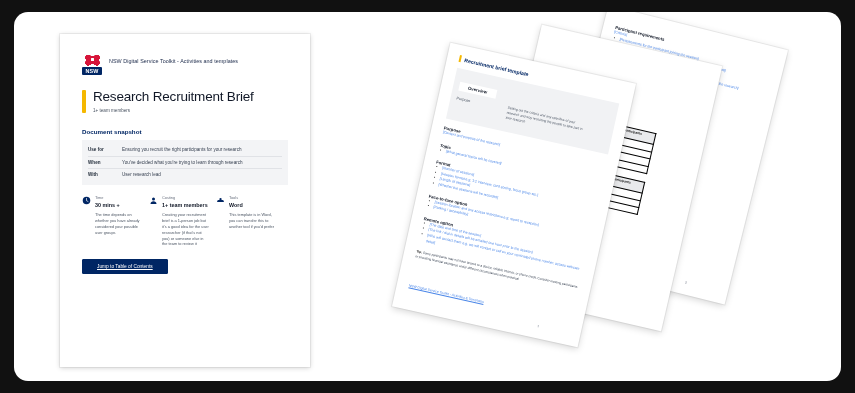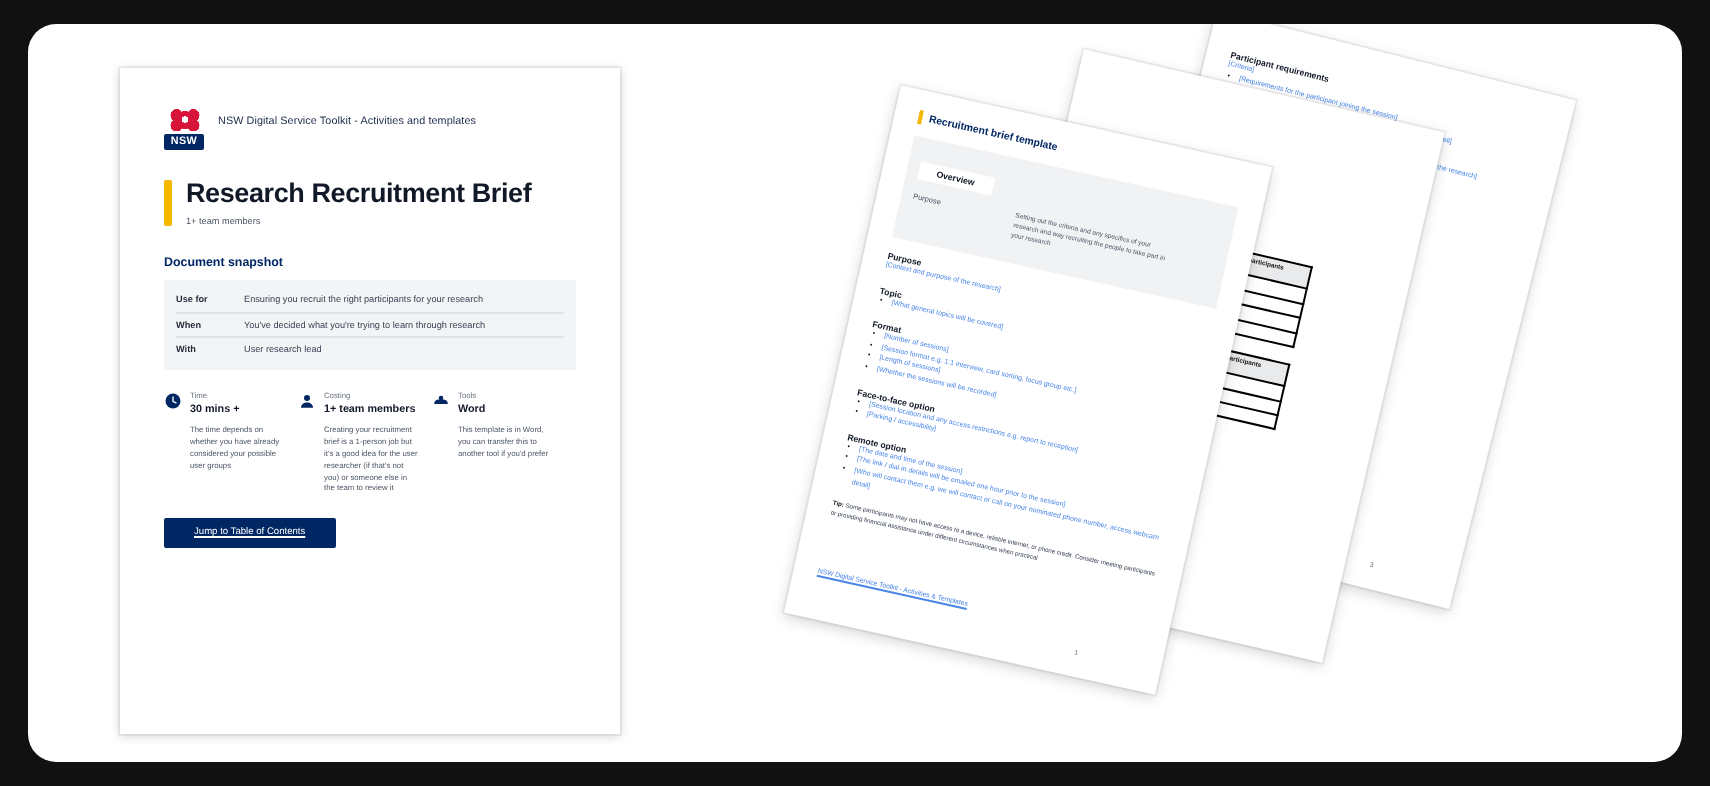--- a/index.html
+++ b/index.html
@@ -37,21 +37,21 @@
       radial-gradient(circle at 50% 50%, #d7153a 0 4.4px, rgba(0,0,0,0) 4.5px);
   }
   .nsw-word{
     margin-top:1px;width:20px;height:8px;background:#002664;border-radius:1px;
     color:#fff;font-size:5.4px;font-weight:bold;line-height:8px;text-align:center;
     letter-spacing:.2px;
   }
   .brandtext{font-size:5.4px;color:#1c2a4a;padding-top:4px;letter-spacing:.05px;}
   .titlewrap{margin-top:14px;display:flex;gap:7px;}
   .ybar{width:4px;background:#f5b800;border-radius:1px;flex:none;}
-  .doctitle{font-size:13.5px;font-weight:bold;color:#111827;line-height:1.1;letter-spacing:-.2px;}
+  .doctitle{font-size:13.5px;font-weight:normal;color:#111827;line-height:1.1;letter-spacing:-.2px;}
   .docsub{font-size:4.6px;color:#4b5563;margin-top:3px;}
   .sect-h{font-size:6.2px;font-weight:bold;color:#002664;margin-top:15px;}
   .snapshot{margin-top:5px;background:#f3f4f6;padding:5px 6px;}
   .snap-row{display:flex;gap:6px;padding:2.6px 0;border-bottom:1px solid #e0e2e6;}
   .snap-row:last-child{border-bottom:none;}
   .snap-k{font-size:4.6px;font-weight:bold;color:#1f2937;width:28px;flex:none;}
   .snap-v{font-size:4.6px;color:#374151;line-height:1.3;}
   .cards{display:flex;gap:7px;margin-top:11px;}
   .card{width:60px;}
   .card-top{display:flex;gap:4px;align-items:flex-start;}

